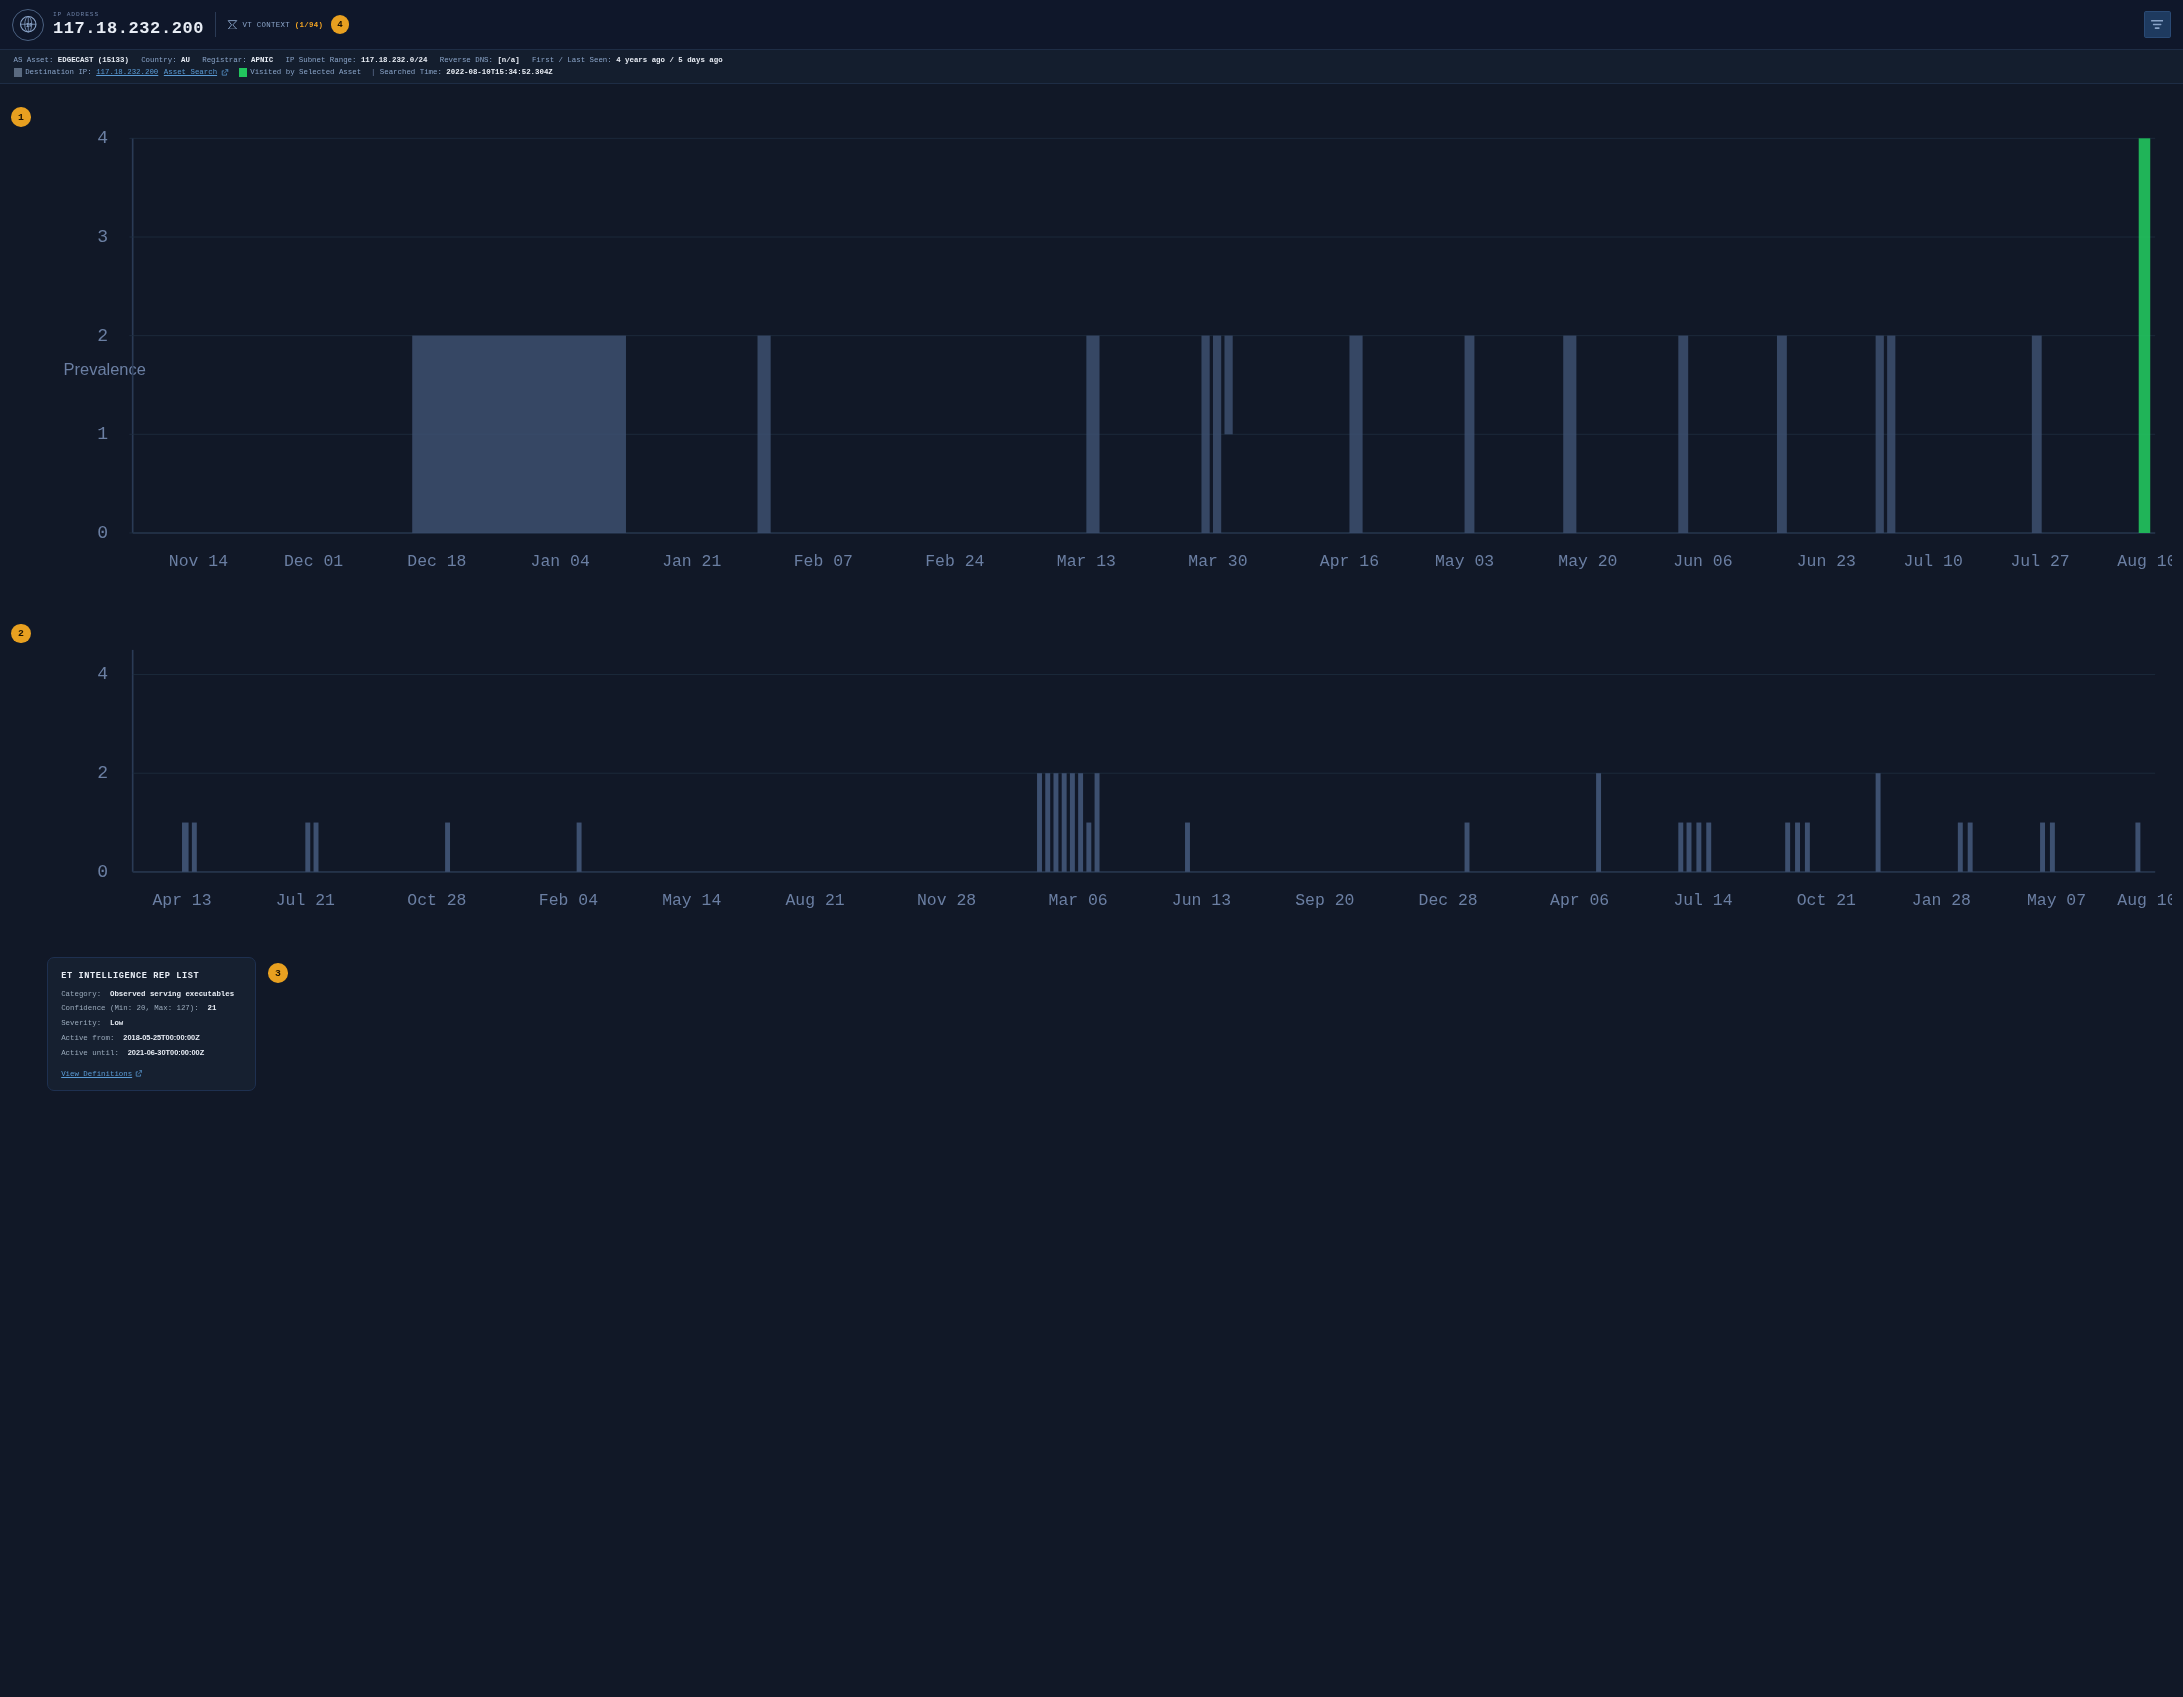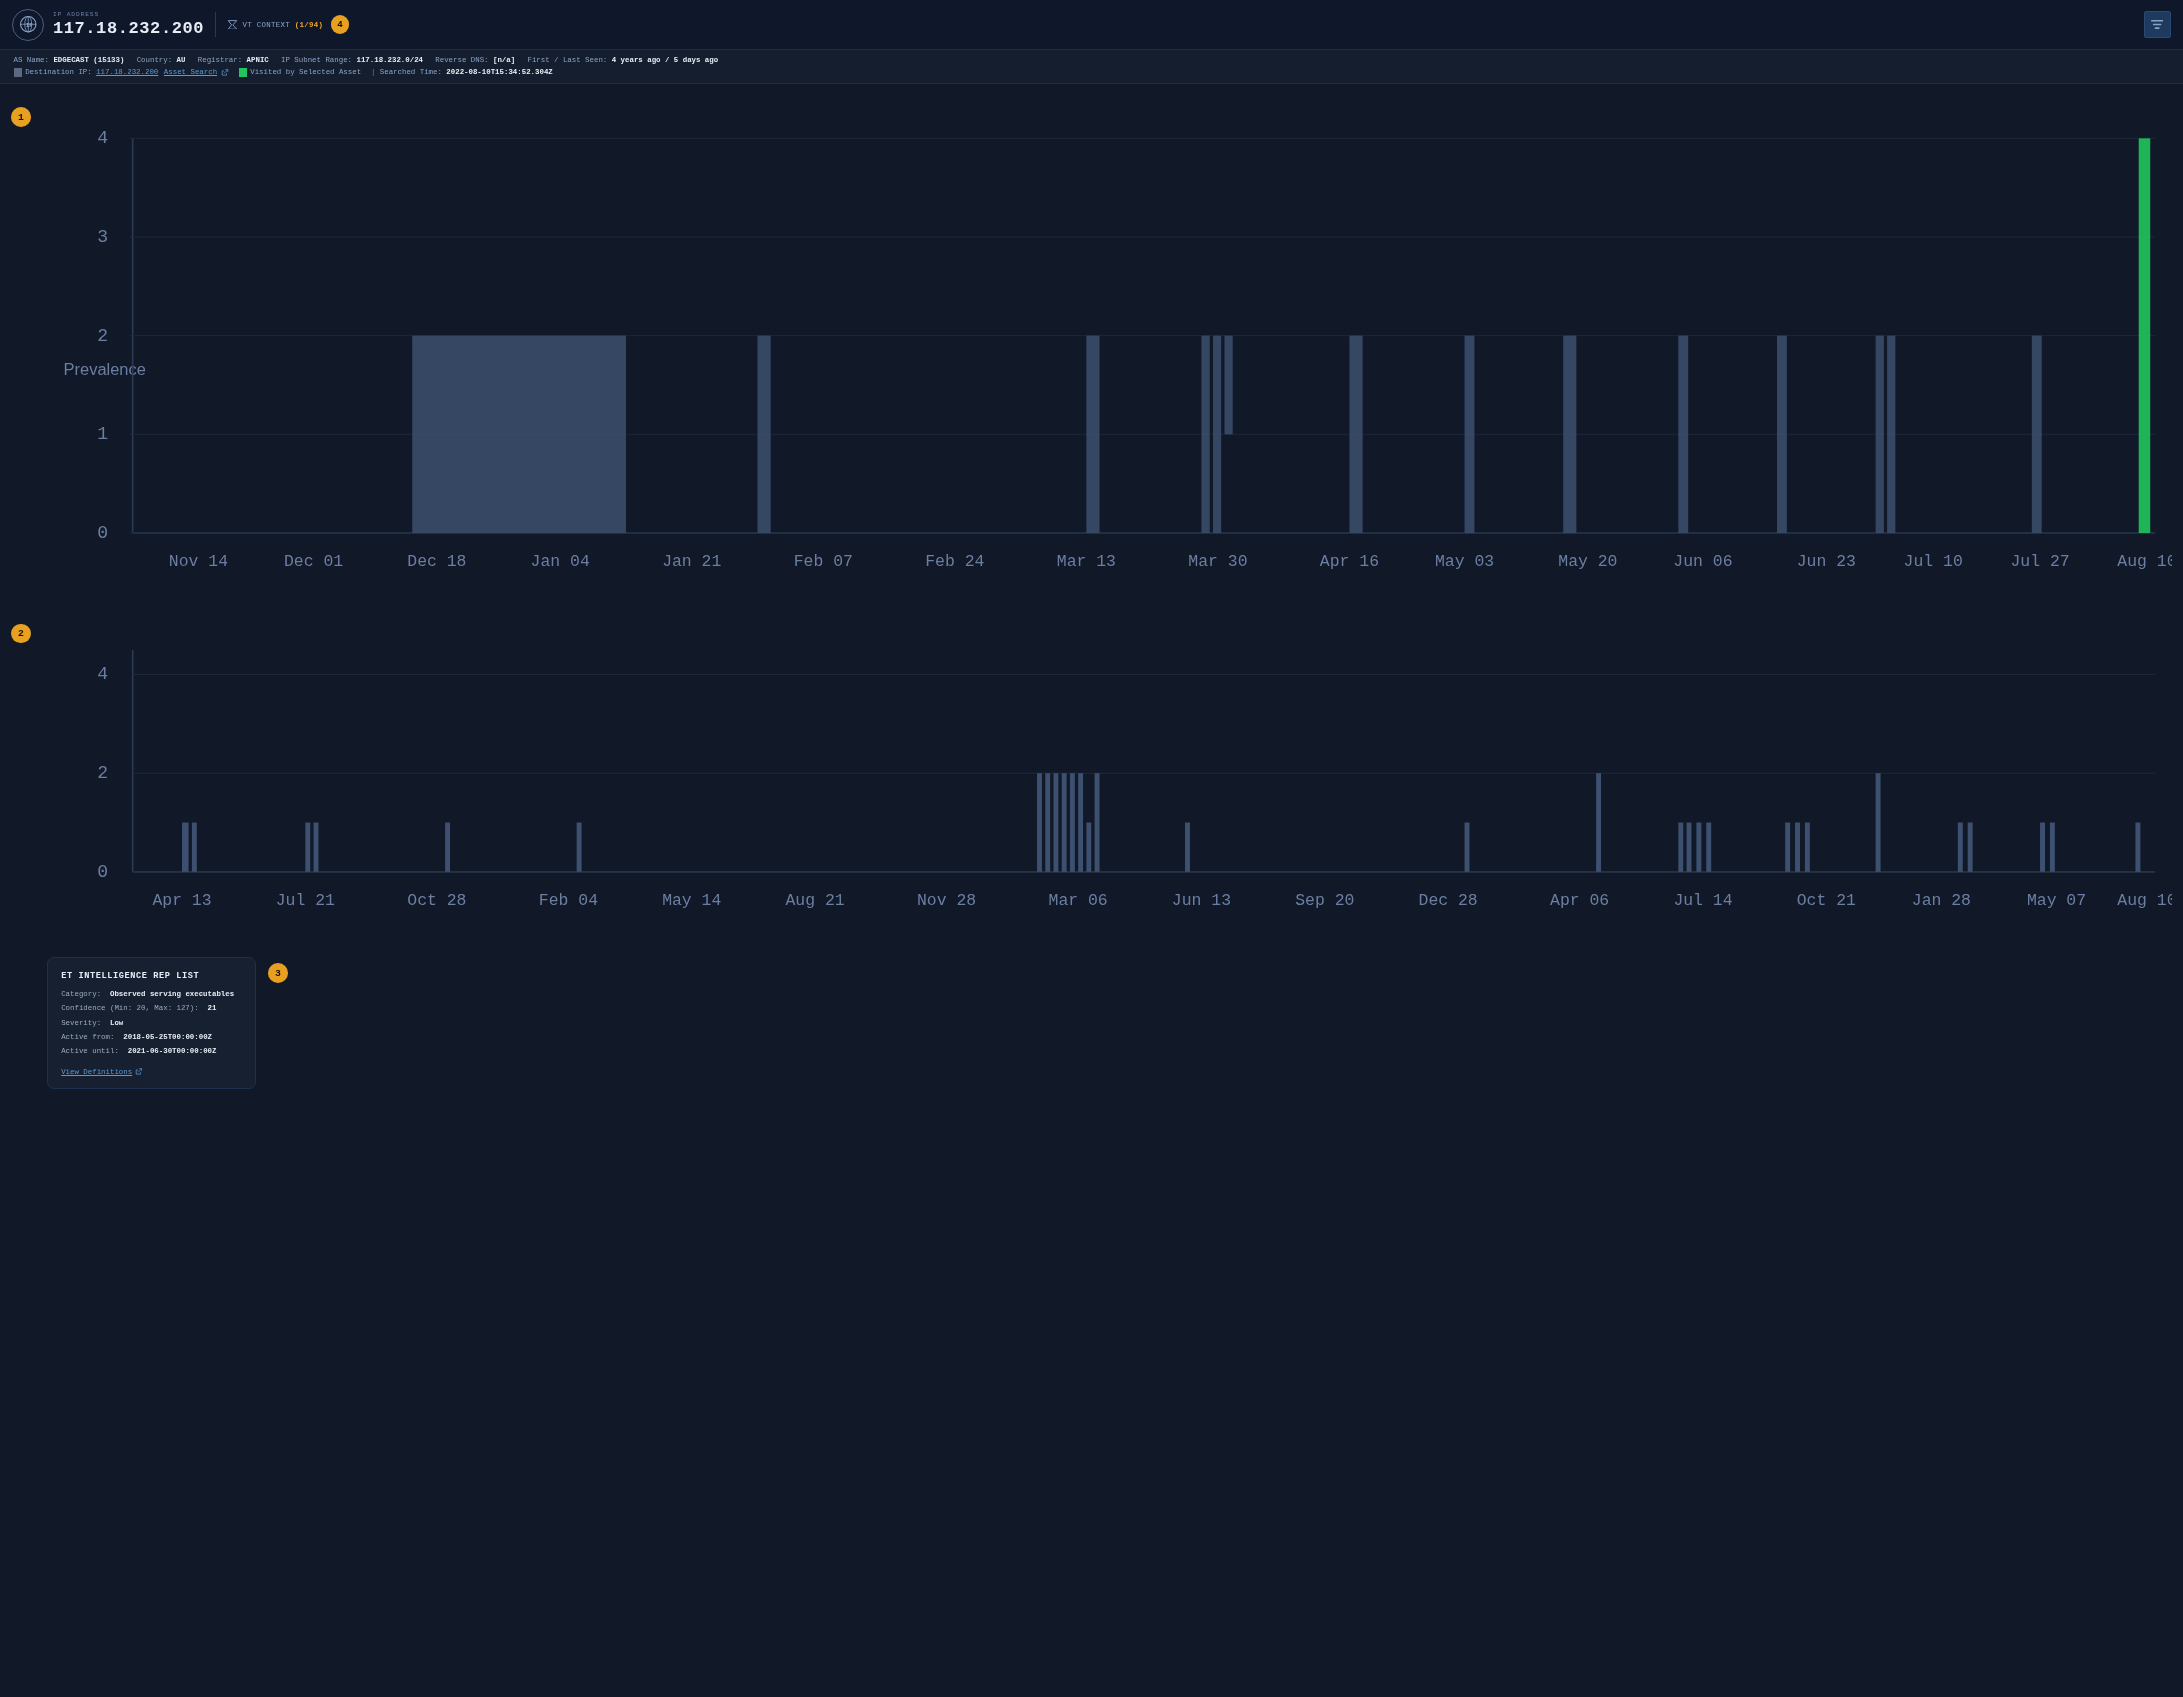--- a/index.html
+++ b/index.html
@@ -202,21 +202,21 @@
       font-size: 7.4px;
       color: #9aaabb;
       margin-bottom: 3.1px;
       line-height: 1.5;
     }
     .intel-row strong {
       color: #e8edf5;
       font-weight: bold;
     }
     .intel-row.mono strong {
-      font-family: Liberation Mono, monospace;
+      font-family: Liberation Sans, sans-serif;
     }
     .view-def-link {
       color: #5b9bd5;
       text-decoration: underline;
       cursor: pointer;
       font-size: 7.4px;
       display: inline-flex;
       align-items: center;
       gap: 2.5px;
       margin-top: 7.4px;
@@ -271,21 +271,21 @@
     <div class="header-right-btn">
       <svg width="12.3" height="9.8" viewBox="0 0 20 16" fill="#8aa4c8">
         <rect y="0" width="20" height="2.5" rx="1"></rect>
         <rect x="3" y="6" width="14" height="2.5" rx="1"></rect>
         <rect x="6" y="12" width="8" height="2.5" rx="1"></rect>
       </svg>
     </div>
   </div>
 
   <div class="meta-row">
-    <span><span>AS Name:</span> <strong>EDGECAST (15133)</strong></span>
+    <span><span>AS Asset:</span> <strong>EDGECAST (15133)</strong></span>
     <span><span>Country:</span> <strong>AU</strong></span>
     <span><span>Registrar:</span> <strong>APNIC</strong></span>
     <span><span>IP Subnet Range:</span> <strong>117.18.232.0/24</strong></span>
     <span><span>Reverse DNS:</span> <strong>[n/a]</strong></span>
     <span><span>First / Last Seen:</span> <strong>4 years ago / 5 days ago</strong></span>
     <div style="width:100%; display:flex; align-items:center; gap:9.8px; flex-wrap:wrap;">
       <div class="legend-item">
         <span class="legend-box grey"></span>
         <span><span>Destination IP:</span> <a>117.18.232.200</a></span>
         <a style="margin-left:2.5px;">Asset Search</a>

